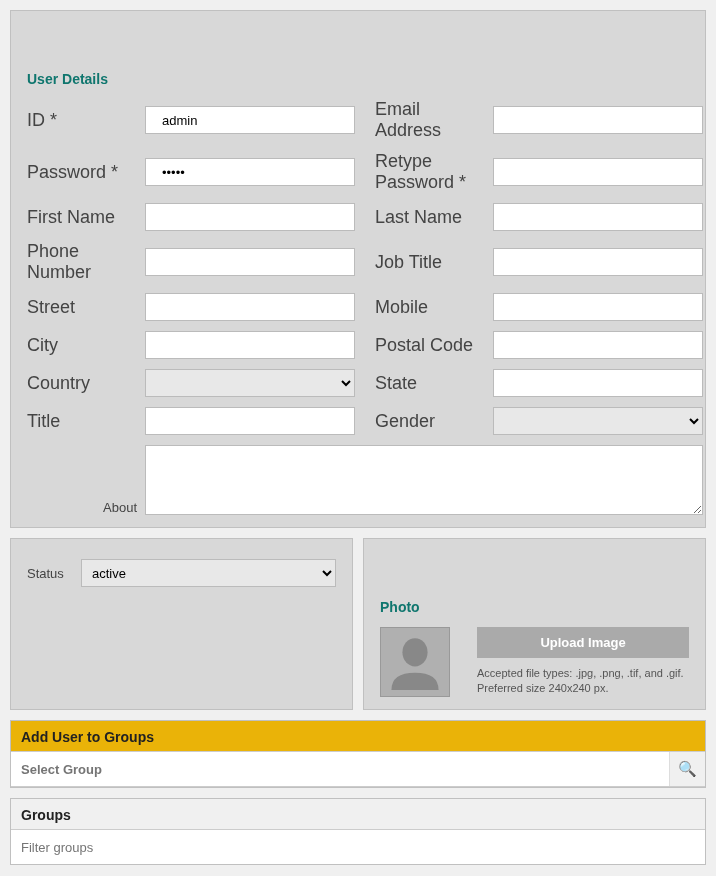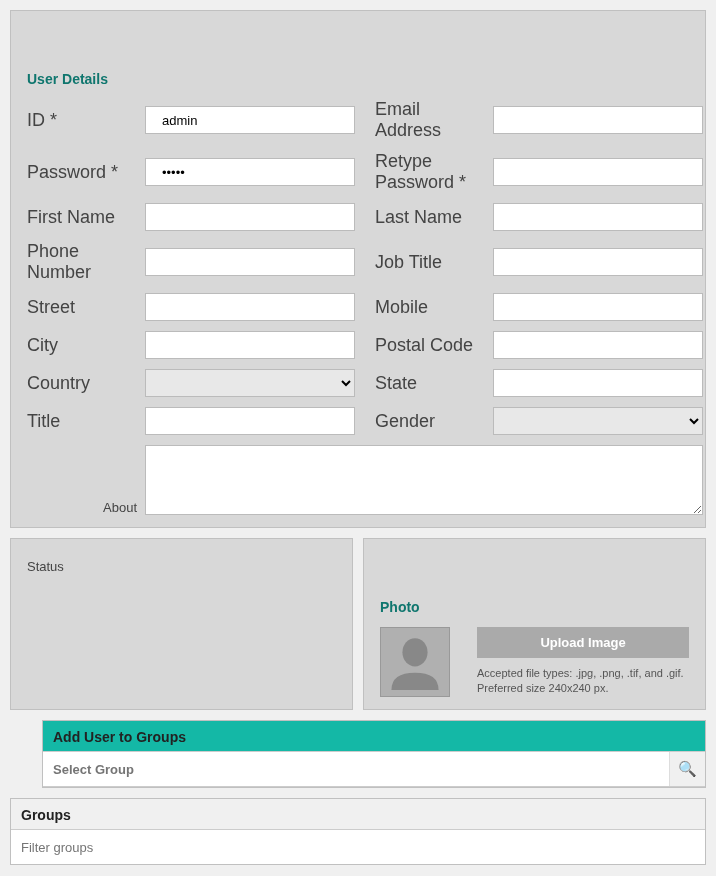--- a/index.html
+++ b/index.html
@@ -224,23 +224,22 @@
       height: 34px;
       border: none;
       background: #fff;
       padding: 0 10px;
       font-size: 13px;
       outline: none;
     }
 
     
     .add-user-section {
-      background: #14b8a6;
+      background: #eab308;
       border: 1px solid #c0c0c0;
-      margin-left: 32px;
     }
 
     .add-user-header {
       font-size: 14px;
       font-weight: bold;
       padding: 8px 10px 6px 10px;
       color: #222;
     }
 
     .add-user-input-row {
@@ -361,20 +360,25 @@
       </div>
 
     </div>
   </div>
 
   <div class="bottom-sections">
 
     <div class="account-settings-section">
       <div class="status-row">
         <label class="status-label">Status</label>
+        <select class="status-select">
+          <option value="active">active</option>
+          <option value="inactive">inactive</option>
+          <option value="pending">pending</option>
+        </select>
       </div>
     </div>
 
     <div class="photo-section">
       <div class="section-title">Photo</div>
       <div class="photo-content">
         <div class="photo-placeholder">
           <svg viewBox="0 0 60 70" xmlns="http://www.w3.org/2000/svg">
             <ellipse cx="30" cy="22" rx="16" ry="18" fill="#888"></ellipse>
             <path d="M0 70 Q0 48 30 48 Q60 48 60 70Z" fill="#888"></path>

